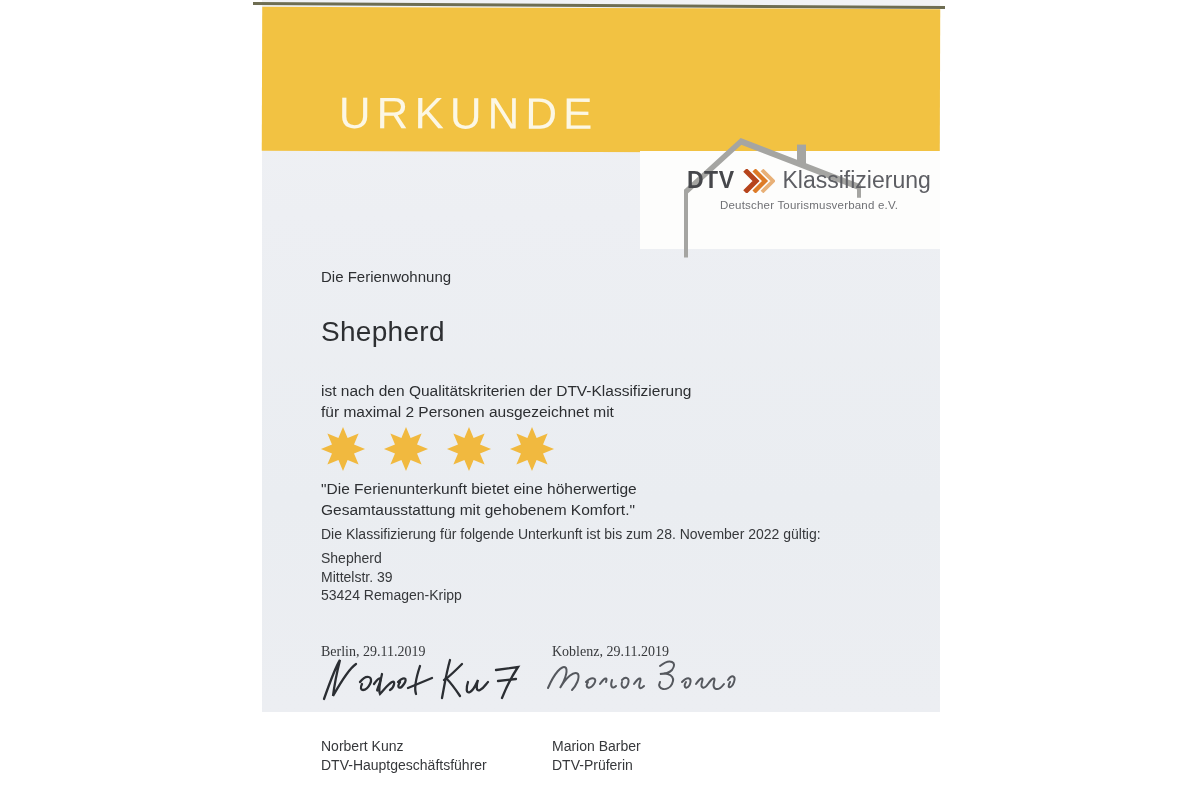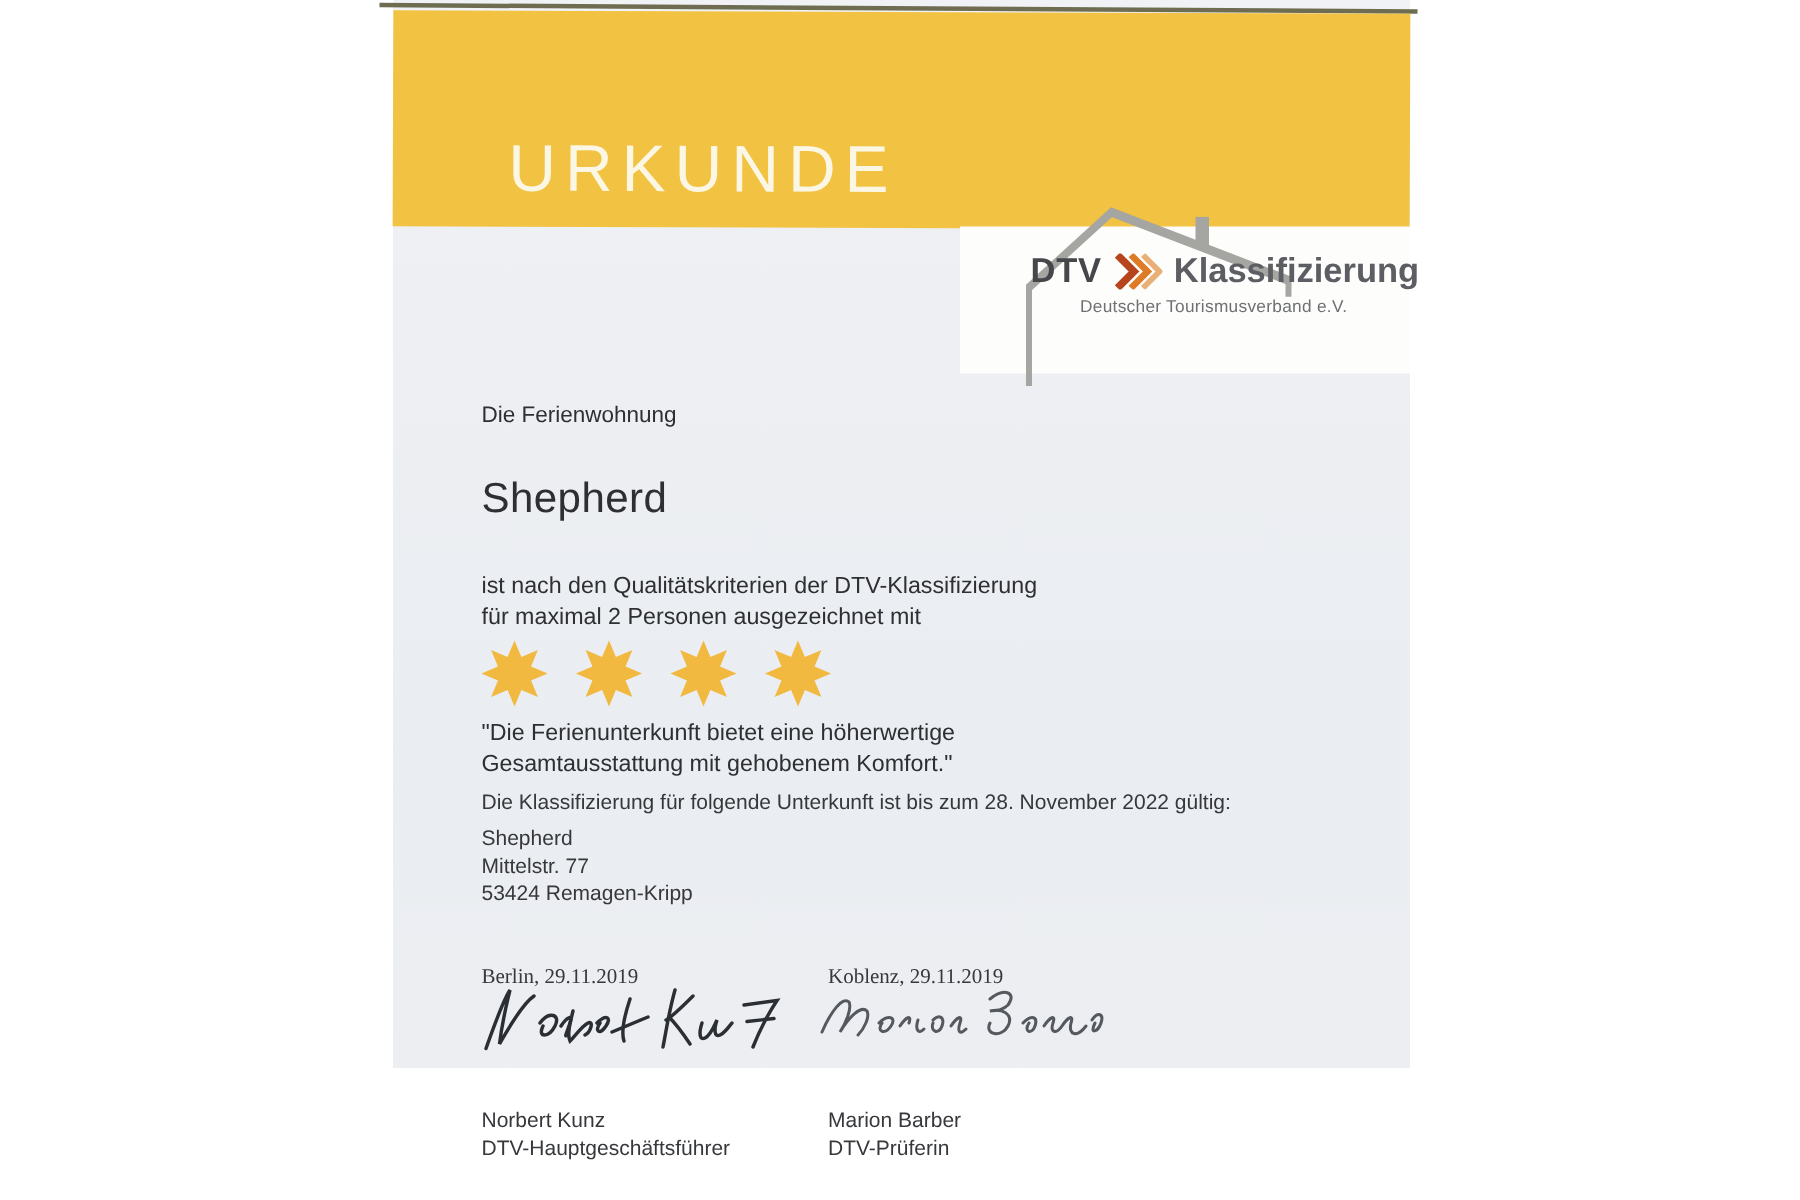--- a/index.html
+++ b/index.html
@@ -19,21 +19,21 @@
           background:#F2C242; transform:rotate(0.2deg); }
   .band-title { position:absolute; left:77px; top:84px; font-size:44px; line-height:44px;
                 letter-spacing:6px; color:#FCF7E4; font-weight:400; }
 
   
   .logo-box { position:absolute; right:0; top:151px; width:300px; height:98px;
               background:#FDFDFC; }
   .roof-svg { position:absolute; left:0; top:-55px; width:300px; height:152px; overflow:visible; }
   .logo-row { position:absolute; left:47px; top:16px; display:flex; align-items:center; gap:8px; }
   .logo-dtv { font-size:23px; font-weight:700; color:#46474B; letter-spacing:0.5px; }
-  .logo-name { font-size:23px; font-weight:700; color:#5D5E63; }
+  .logo-name { font-size:23px; font-weight:400; color:#5D5E63; }
   .logo-sub { position:absolute; left:48px; top:48px; font-size:11.5px; color:#6F7074; letter-spacing:0.2px;padding-left:32px; }
 
   
   .txt { position:absolute; color:#36383B; }
   .b   { font-weight:400; color:#2D2F32; }
   .intro   { left:59px; top:268px; font-size:15px; }
   .pname   { left:59px; top:316px; font-size:28px; letter-spacing:0.3px; }
   .award   { left:59px; top:380px; font-size:15.5px; line-height:21px; }
   .stars   { position:absolute; left:58px; top:426px; display:flex; gap:17px; }
   .quote   { left:59px; top:478px; font-size:15.5px; line-height:21px; }
@@ -101,21 +101,21 @@
 
     <div class="txt b quote">
       <div>"Die Ferienunterkunft bietet eine höherwertige</div>
       <div>Gesamtausstattung mit gehobenem Komfort."</div>
     </div>
 
     <div class="txt validity">Die Klassifizierung für folgende Unterkunft ist bis zum 28. November 2022 gültig:</div>
 
     <div class="txt address">
       <div>Shepherd</div>
-      <div>Mittelstr. 77</div>
+      <div>Mittelstr. 39</div>
       <div>53424 Remagen-Kripp</div>
     </div>
 
     <div class="txt pdate col-l">Berlin, 29.11.2019</div>
     <div class="txt pdate col-r">Koblenz, 29.11.2019</div>
 
     <svg class="sig-l" width="212" height="56" viewBox="0 0 212 56">
       <g fill="none" stroke="#2B2E33" stroke-width="2.3" stroke-linecap="round">
         <path d="M8,45 C14,28 20,12 24,6 C20,22 18,34 17,42 C26,26 34,14 40,10"></path>
         <path d="M44,28 C50,20 58,22 54,30 C50,38 42,38 46,30"></path>

